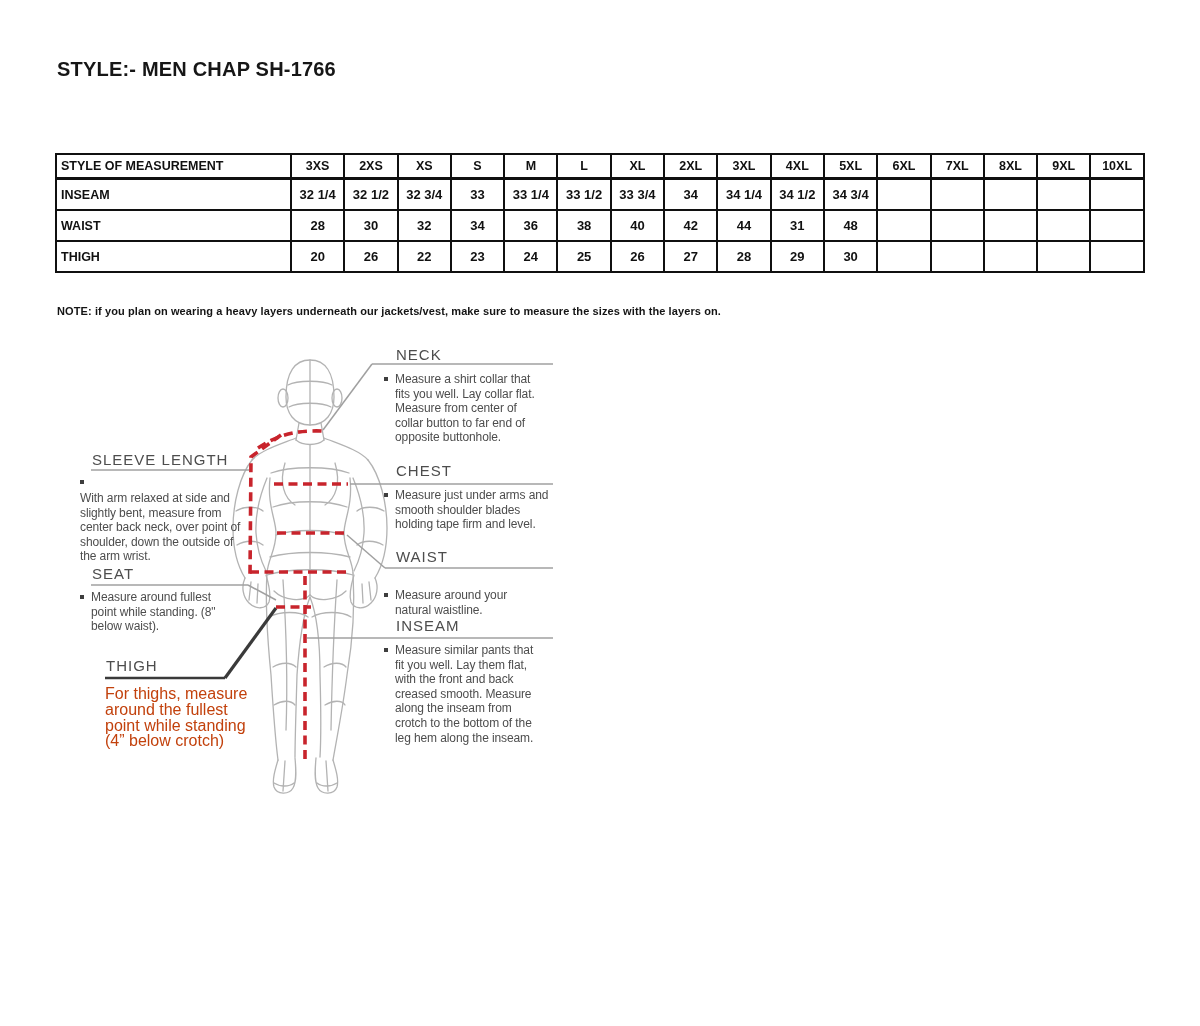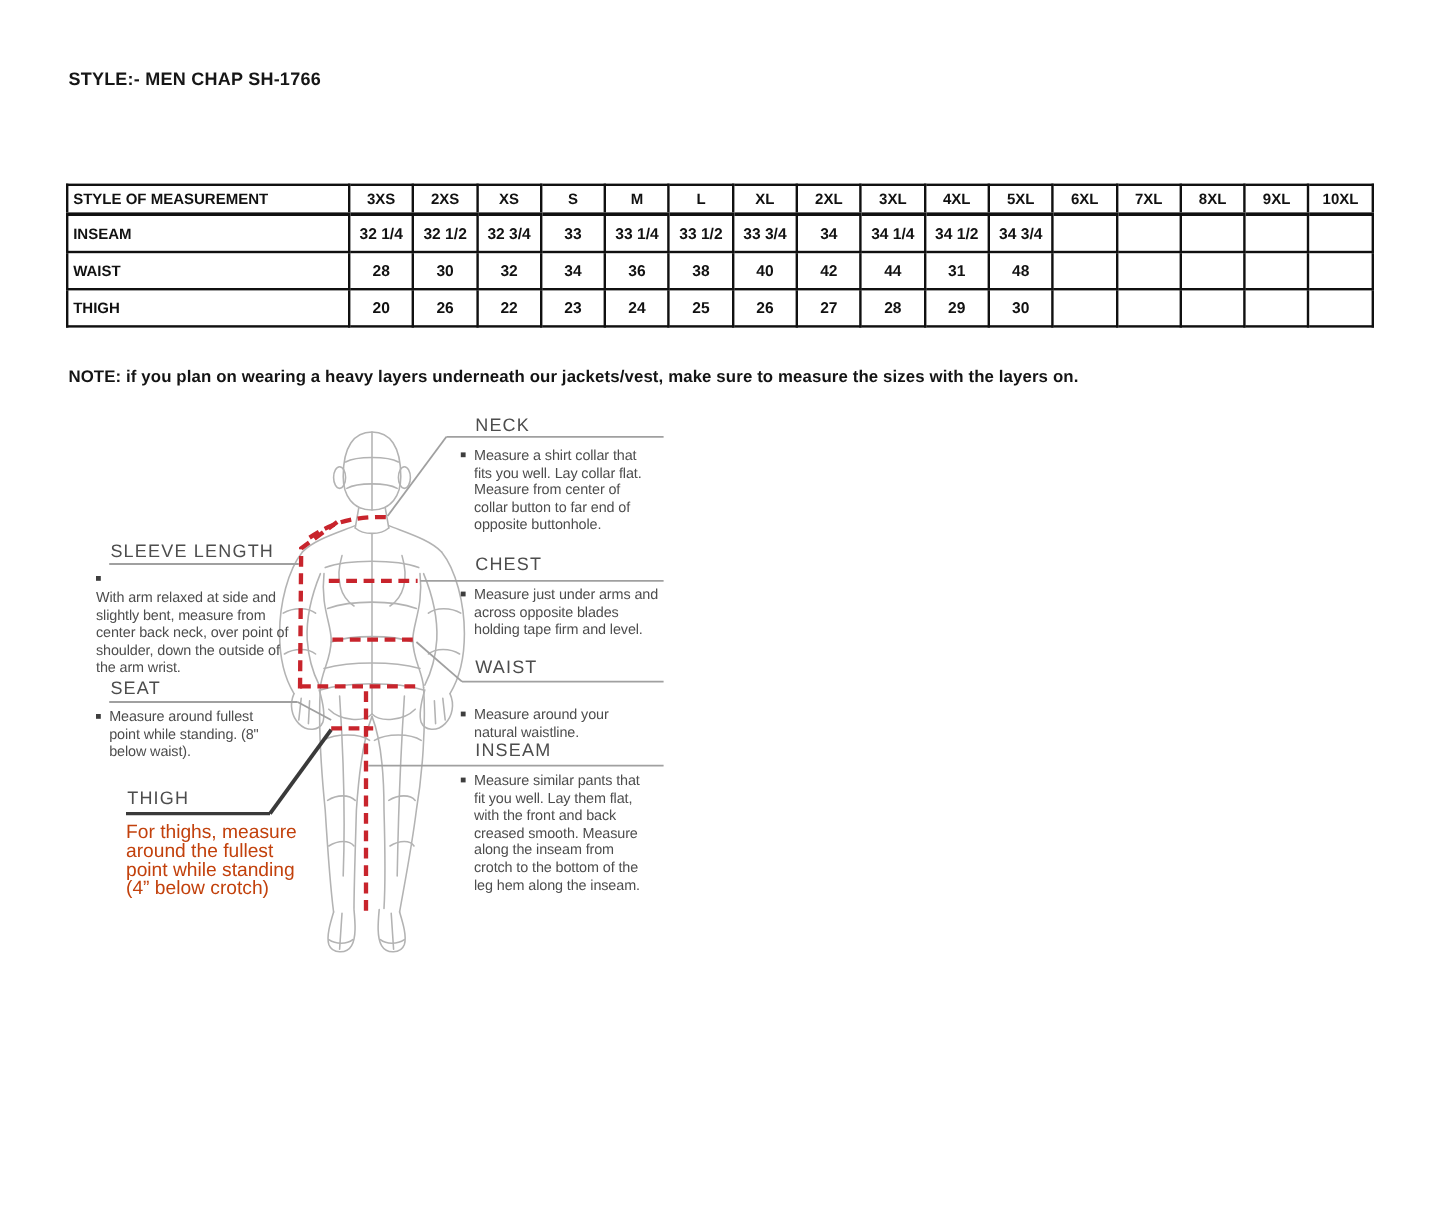--- a/index.html
+++ b/index.html
@@ -1,41 +1,41 @@
 <!DOCTYPE html>
 <html><head>
 <meta charset="utf-8">
 <style>
   html,body{margin:0;padding:0;}
   body{
     width:1200px;height:1026px;position:relative;background:#ffffff;
     font-family:"Liberation Sans", sans-serif;color:#111;overflow:hidden;
   }
   .doc-title{
-    position:absolute;left:57px;top:58px;font-size:15px;font-weight:bold;
+    position:absolute;left:57px;top:58px;font-size:20px;font-weight:bold;
     color:#161616;letter-spacing:.2px;
   }
   table.size-chart{
     position:absolute;left:55px;top:153px;width:1088px;
     border-collapse:collapse;table-layout:fixed;
   }
   table.size-chart th, table.size-chart td{
     border:2px solid #101010;padding:0;text-align:center;vertical-align:middle;
     overflow:hidden;white-space:nowrap;
   }
   table.size-chart thead th{
     height:22px;font-size:12.5px;font-weight:bold;border-bottom-width:3px;
   }
   table.size-chart thead th.pom{ text-align:left;padding-left:4px; }
   table.size-chart tbody th{
     text-align:left;padding-left:4px;font-size:12.5px;font-weight:bold;height:29px;
   }
   table.size-chart tbody td{ height:29px;font-size:13px;font-weight:bold; }
   .note{
-    position:absolute;left:57px;top:305px;font-size:14px;font-weight:bold;
+    position:absolute;left:57px;top:305px;font-size:11px;font-weight:bold;
     color:#141414;letter-spacing:.1px;width:1100px;
   }
   .diagram-label{
     position:absolute;font-size:15px;letter-spacing:1px;color:#4d4d4d;
   }
   .desc{
     position:absolute;font-size:12px;line-height:14.6px;color:#4d4d4d;
     display:flex;gap:7px;letter-spacing:-0.1px;
   }
   .desc .bullet{
@@ -247,21 +247,21 @@
 
 <div class="diagram-label" style="left:92px;top:451px;">SLEEVE LENGTH</div>
 <div class="desc" style="left:80px;top:475px;width:170px;flex-direction:column;">
   <span class="bullet"></span>
   <span>With arm relaxed at side and slightly bent, measure from center back neck, over point of shoulder, down the outside of the arm wrist.</span>
 </div>
 
 <div class="diagram-label" style="left:396px;top:462px;">CHEST</div>
 <div class="desc" style="left:384px;top:488px;width:168px;">
   <span class="bullet"></span>
-  <span>Measure just under arms and across opposite blades holding tape firm and level.</span>
+  <span>Measure just under arms and smooth shoulder blades holding tape firm and level.</span>
 </div>
 
 <div class="diagram-label" style="left:396px;top:548px;">WAIST</div>
 <div class="desc" style="left:384px;top:588px;width:150px;">
   <span class="bullet"></span>
   <span>Measure around your natural waistline.</span>
 </div>
 
 <div class="diagram-label" style="left:92px;top:565px;">SEAT</div>
 <div class="desc" style="left:80px;top:590px;width:150px;">

